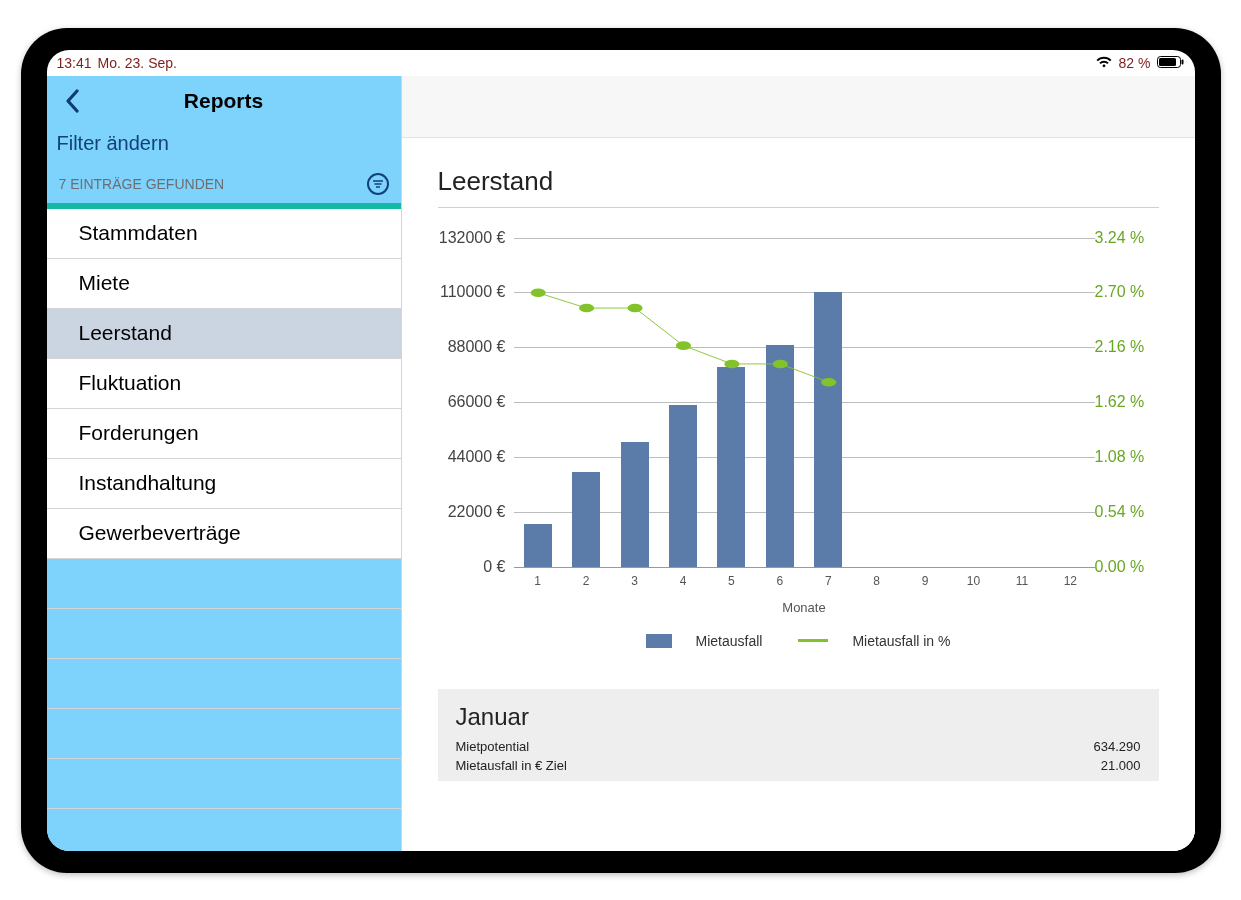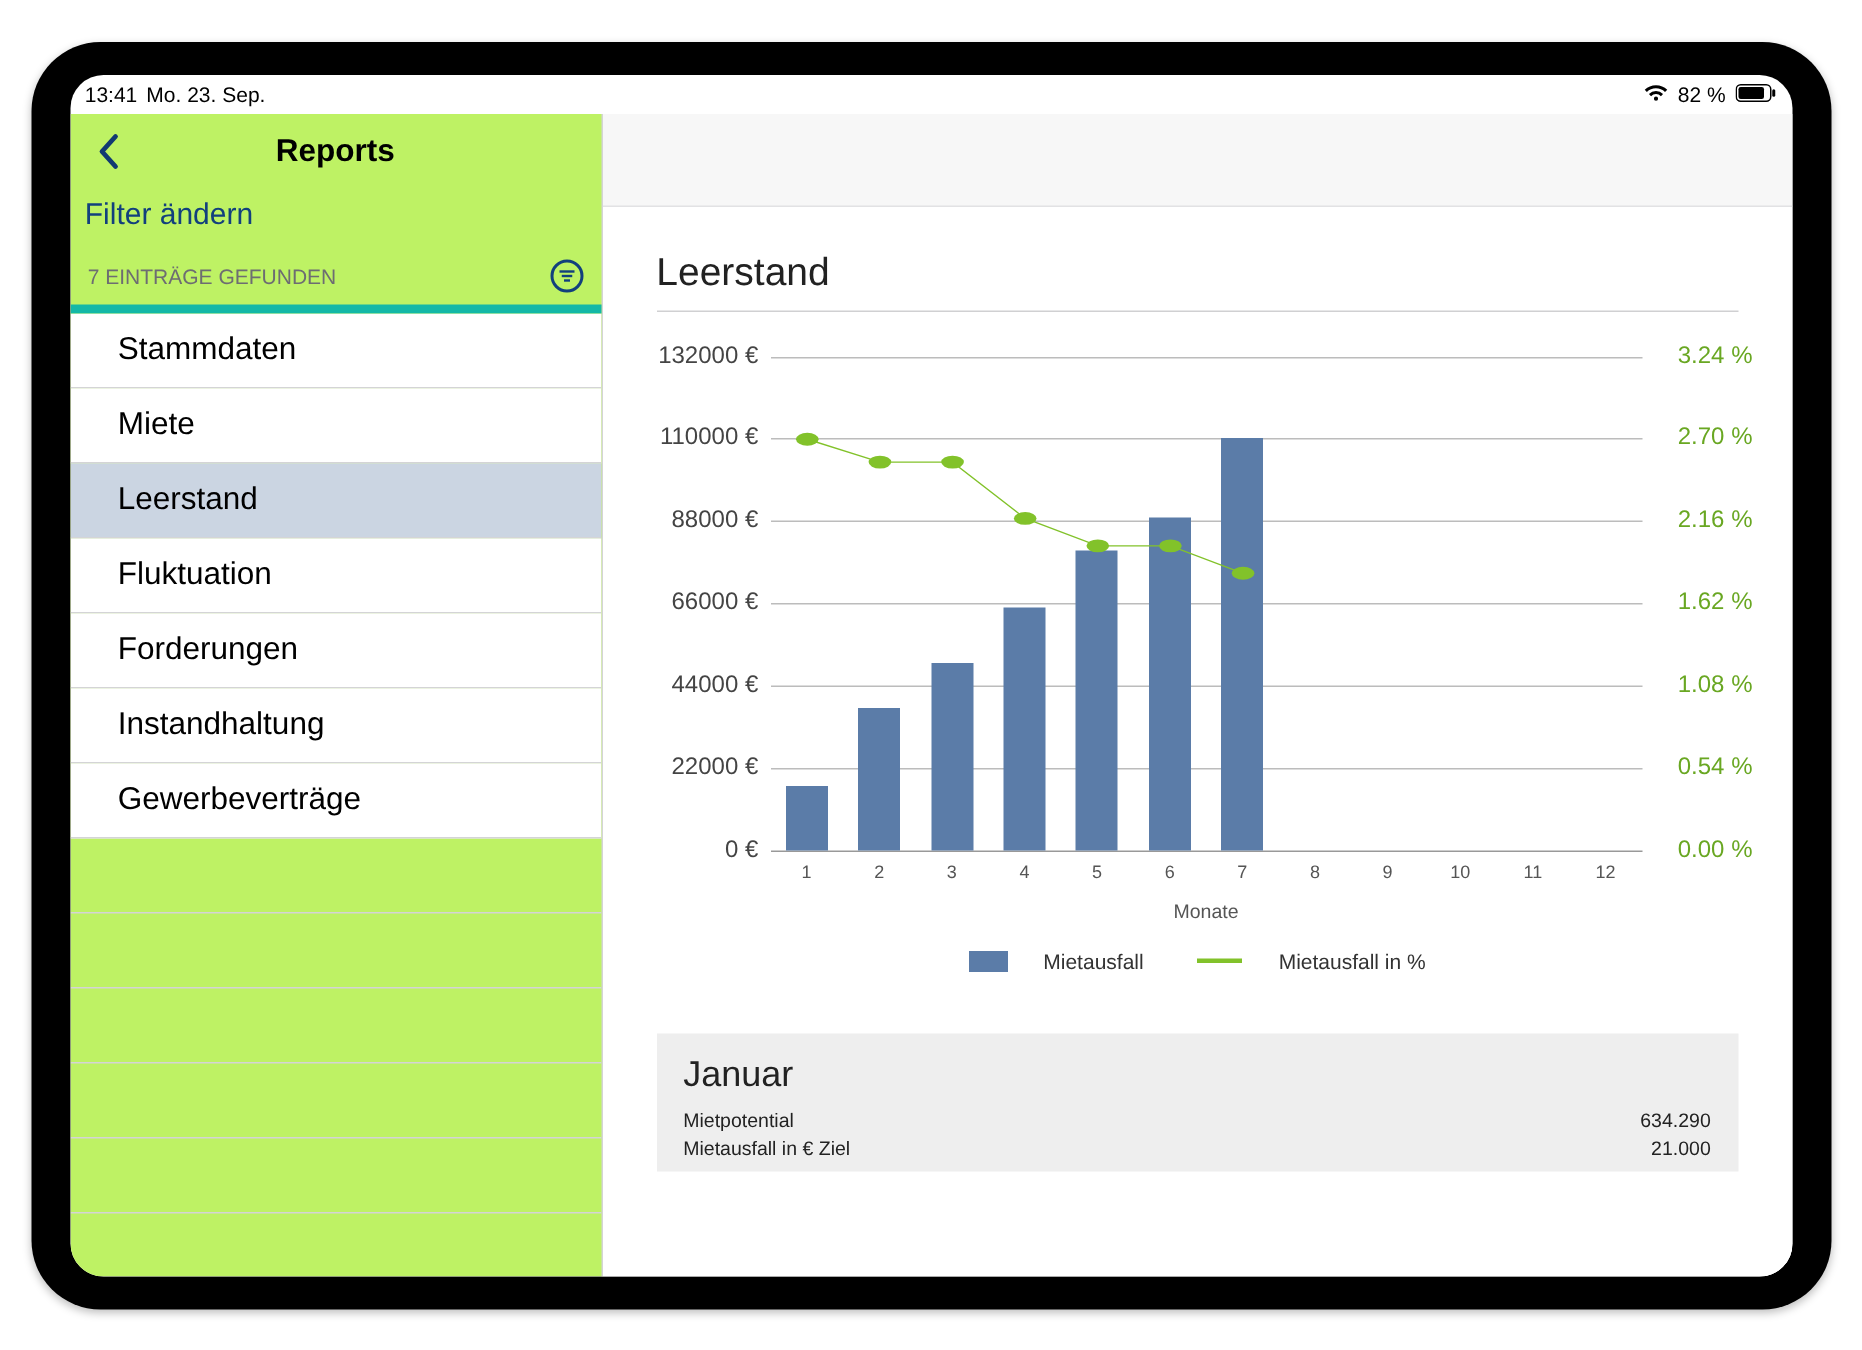--- a/index.html
+++ b/index.html
@@ -22,33 +22,33 @@
     background: #fff;
     border-radius: 22px;
     overflow: hidden;
     display: flex; flex-direction: column;
   }
   .status-bar {
     height: 26px;
     display: flex; justify-content: space-between; align-items: center;
     padding: 0 10px;
     font-size: 14px; font-weight: 500;
-    color: #000000;
+    color: #7f1d1d;
   }
   .status-left { display: flex; gap: 6px; }
   .status-right { display: flex; gap: 6px; }
   .wifi-icon, .battery-icon { display: inline-flex; }
   .app-body {
     flex: 1; display: flex; min-height: 0;
   }
   .sidebar {
     width: 355px;
     border-right: 1px solid #d4d4d6;
     display: flex; flex-direction: column;
-    background: #bef264;
+    background: #7dd3fc;
   }
   .sidebar-header {
     display: flex; align-items: center;
     height: 50px;
     padding: 0 8px;
     position: relative;
   }
   .back-chevron {
     width: 36px; height: 36px;
     display: flex; align-items: center; justify-content: center;
@@ -145,21 +145,21 @@
   }
   .grid-line {
     position: absolute; left: 0; right: 0;
     height: 0; border-top: 1px solid #bcbcbc;
   }
   .y-left, .y-right {
     position: absolute; font-size: 16px;
     transform: translateY(-50%);
   }
   .y-left { right: 100%; margin-right: 8px; color: #444; text-align: right; white-space: nowrap; }
-  .y-right { left: 100%; margin-left: 24px; text-align: left; white-space: nowrap; color: #69a722; }
+  .y-right { left: 100%; margin-left: 0; text-align: left; white-space: nowrap; color: #69a722; }
   .bars {
     position: absolute; inset: 0;
     display: flex;
   }
   .bar-slot {
     flex: 1; position: relative;
   }
   .bar {
     position: absolute; bottom: 0;
     width: 58%;

